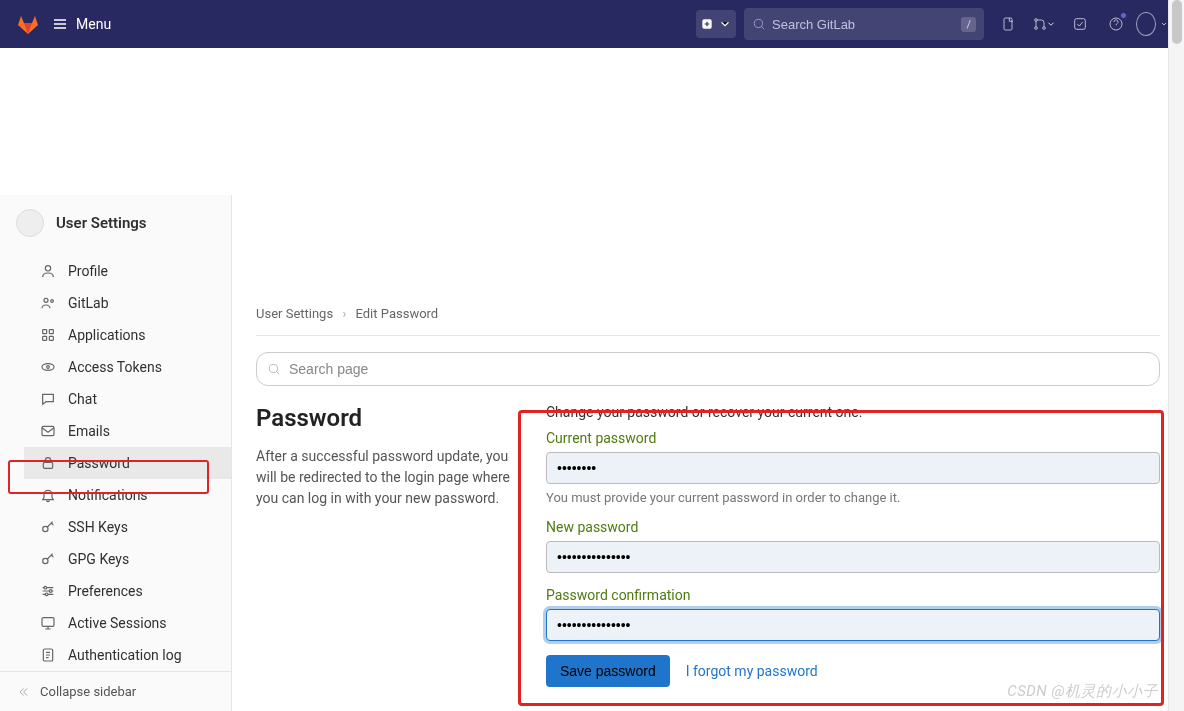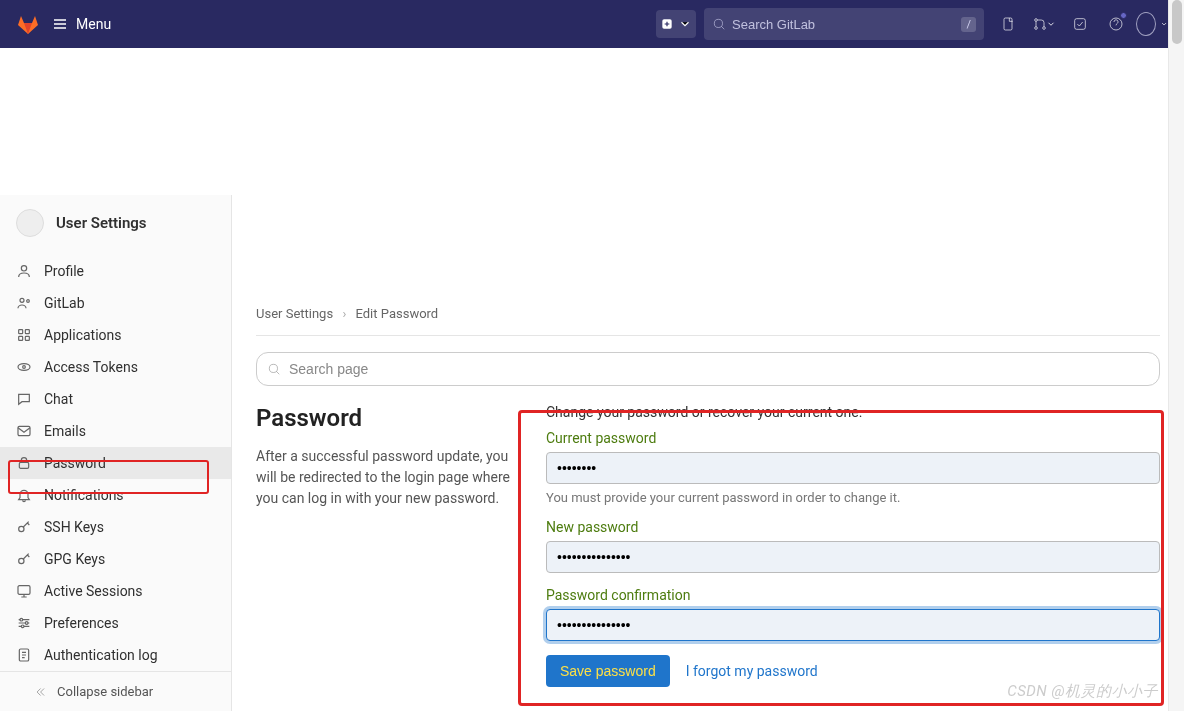--- a/index.html
+++ b/index.html
@@ -6,38 +6,38 @@
 body { font-family: -apple-system,BlinkMacSystemFont,"Segoe UI",Roboto,sans-serif; font-size: 14px; color: #303030; background: #fff; }
 .topbar { height: 48px; background: #292961; display: flex; align-items: center; padding: 0 16px; color: #fff; }
 .logo-box { width: 24px; height: 24px; display:flex; align-items:center; justify-content:center; }
 .menu-btn { display: flex; align-items: center; gap: 8px; margin-left: 12px; cursor: pointer; color:#fff; }
 .menu-btn svg { width:16px; height:16px; }
 .topbar-spacer { flex: 1; }
 .top-icon-btn { width: 32px; height: 32px; display: inline-flex; align-items: center; justify-content: center; border-radius:4px; cursor:pointer; position:relative; }
 .top-icon-btn svg { width:16px; height:16px; stroke:#fff; fill:none; }
 .plus-group { display:flex; align-items:center; background: rgba(255,255,255,0.12); border-radius:4px; margin-right:8px; padding:0 4px; height:28px;}
 .plus-group svg { width:14px; height:14px; }
-.search-box { background: rgba(255,255,255,0.12); border-radius:4px; height:32px; width:280px; display:flex; align-items:center; padding:0 8px; margin-right:8px; position:relative;}
+.search-box { background: rgba(255,255,255,0.12); border-radius:4px; height:32px; width:240px; display:flex; align-items:center; padding:0 8px; margin-right:8px; position:relative;}
 .search-box svg { width:14px; height:14px; stroke:#d1d1f0; fill:none; margin-right:6px;}
 .search-box input { background:transparent; border:none; outline:none; color:#fff; flex:1; font-size:13px;}
 .search-box input::placeholder { color: #c0c0de; }
 .kbd { background: rgba(255,255,255,0.18); color:#d1d1f0; font-size:11px; padding:1px 5px; border-radius:3px;}
 .avatar-circle { width:24px; height:24px; border:1px solid #a0a0c0; border-radius:50%; }
 .top-right { display:flex; align-items:center; gap:4px;}
 .dot-badge { position:absolute; top:4px; right:5px; width:7px; height:7px; background:#6666c4; border-radius:50%; border:1px solid #292961;}
 
 .shell { display:flex; height: calc(100vh - 48px); align-items: flex-end; }
 .sidebar { width: 232px; border-right:1px solid #e5e5e5; display:flex; flex-direction:column; background:#fafafa; position:relative;}
 .sb-header { display:flex; align-items:center; gap:12px; padding:14px 16px; font-weight:600; font-size:15px; }
 .sb-avatar { width:28px; height:28px; border-radius:50%; background:#eee; border:1px solid #ddd;}
-.sb-items { flex:1; overflow:auto; padding-top:4px;}
+.sb-items { flex:1; overflow:auto; padding-top:4px;padding-left:24px;}
 .sb-item { display:flex; align-items:center; gap:12px; padding:8px 16px; cursor:pointer; color:#303030; font-size:14px; position:relative;}
 .sb-item.active { background:#e9e9e9; }
 .sb-item svg { width:16px; height:16px; stroke:#666; fill:none; stroke-width:1.8;}
-.sb-collapse { border-top:1px solid #e5e5e5; padding:12px 33px; display:flex; align-items:center; gap:10px; cursor:pointer; color:#555; font-size:13px;}
+.sb-collapse { border-top:1px solid #e5e5e5; padding:12px 16px; display:flex; align-items:center; gap:10px; cursor:pointer; color:#555; font-size:13px;}
 .highlight-sidebar { position:absolute; left:8px; right:22px; top:265px; height:34px; border:2px solid #e02424; border-radius:3px; pointer-events:none;}
 
 .main { flex:1; overflow:auto; padding: 0 24px 24px; position:relative;}
 .scrollbar-fake { position:fixed; right:0; top:0; bottom:0; width:16px; background:#f5f5f5; border-left:1px solid #e8e8e8;}
 .scrollbar-thumb { position:absolute; top:0; left:3px; width:10px; height:44px; background:#c8c8c8; border-radius:5px;}
 
 .crumbs { padding:18px 0 14px; color:#666; font-size:13px;}
 .crumbs a { color:#666; text-decoration:none; cursor:pointer;}
 .crumbs .sep { margin:0 6px; color:#aaa;}
 .hr { border-bottom:1px solid #e5e5e5; margin-bottom:16px;}
@@ -54,21 +54,21 @@
 .right-col { flex:1; position:relative;}
 
 .form-desc { color:#333; font-size:14px; margin-bottom:10px;}
 .form-group { margin-bottom:14px;}
 .form-group label { display:block; font-size:14px; color:#4d7c0f; margin-bottom:6px;}
 .form-group input { width:100%; height:32px; border:1px solid #bbb; background:#edf2f8; border-radius:4px; padding:0 10px; font-size:14px; outline:none;}
 .form-group .hint { color:#777; font-size:13px; margin-top:6px;}
 .focused-input { border:1px solid #1f75cb !important; box-shadow:0 0 0 3px rgba(31,117,203,0.35) !important;}
 
 .actions { display:flex; align-items:center; gap:16px; margin-top:6px;}
-.btn-primary { background:#1f75cb; color:#fde047; border:none; border-radius:4px; padding:8px 14px; font-size:14px; cursor:pointer;}
+.btn-primary { background:#1f75cb; color:#000000; border:none; border-radius:4px; padding:8px 14px; font-size:14px; cursor:pointer;}
 .link { color:#1f75cb; text-decoration:none; cursor:pointer; font-size:14px;}
 
 .highlight-form { position:absolute; border:3px solid #e02424; border-radius:4px; pointer-events:none; left:-28px; right:-4px; top:6px; height:296px;}
 
 .watermark { position:fixed; right:26px; bottom:10px; color:#ccc; font-size:15px; font-style:italic; pointer-events:none; letter-spacing:0.5px;}
 </style>
 </head>
 <body>
 
 <div class="topbar">
@@ -217,33 +217,33 @@
         </div>
       <div class="sb-item">
           <svg viewBox="0 0 24 24">
             <circle cx="8" cy="15" r="4"></circle>
             <path d="M11 12l8-8M17 6l3 3"></path>
           </svg>
           <span>GPG Keys</span>
         </div>
       <div class="sb-item">
           <svg viewBox="0 0 24 24">
-            <rect x="3" y="4" width="18" height="13" rx="2"></rect>
-            <path d="M8 21h8M12 17v4"></path>
-          </svg>
-          <span>Active Sessions</span>
-        </div>
-      <div class="sb-item">
-          <svg viewBox="0 0 24 24">
             <path d="M4 7h16M4 12h16M4 17h16"></path>
             <circle cx="8" cy="7" r="2" fill="#fafafa"></circle>
             <circle cx="16" cy="12" r="2" fill="#fafafa"></circle>
             <circle cx="10" cy="17" r="2" fill="#fafafa"></circle>
           </svg>
           <span>Preferences</span>
+        </div>
+      <div class="sb-item">
+          <svg viewBox="0 0 24 24">
+            <rect x="3" y="4" width="18" height="13" rx="2"></rect>
+            <path d="M8 21h8M12 17v4"></path>
+          </svg>
+          <span>Active Sessions</span>
         </div>
       <div class="sb-item">
           <svg viewBox="0 0 24 24">
             <rect x="5" y="3" width="14" height="18" rx="2"></rect>
             <path d="M9 8h6M9 12h6M9 16h4"></path>
           </svg>
           <span>Authentication log</span>
         </div>
     </div>
     <div class="highlight-sidebar"></div>

